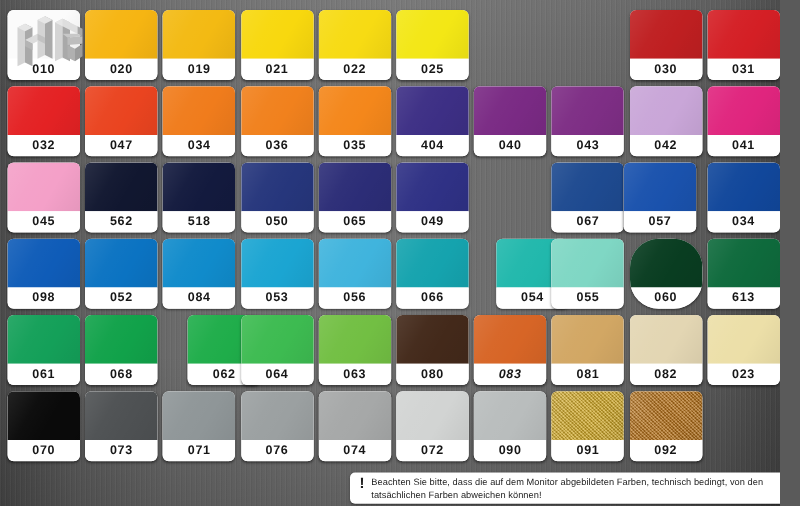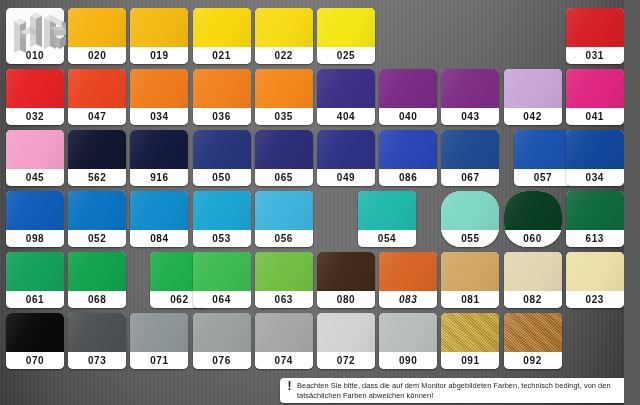--- a/index.html
+++ b/index.html
@@ -216,20 +216,24 @@
         <div class="caption">021</div>
       </div>
       <div class="swatch" style="left: 248.8px; top: 0px;">
         <div class="chip" style="background: rgb(247, 219, 19);"></div>
         <div class="caption">022</div>
       </div>
       <div class="swatch" style="left: 311px; top: 0px;">
         <div class="chip" style="background: rgb(243, 231, 21);"></div>
         <div class="caption">025</div>
       </div>
+      <div class="swatch" style="left: 497.6px; top: 0px;">
+        <div class="chip" style="background: rgb(191, 31, 33);"></div>
+        <div class="caption">030</div>
+      </div>
       <div class="swatch" style="left: 559.8px; top: 0px;">
         <div class="chip" style="background: rgb(212, 31, 37);"></div>
         <div class="caption">031</div>
       </div>
       <div class="swatch" style="left: 0px; top: 61px;">
         <div class="chip" style="background: rgb(228, 34, 36);"></div>
         <div class="caption">032</div>
       </div>
       <div class="swatch" style="left: 62.2px; top: 61px;">
         <div class="chip" style="background: rgb(234, 68, 32);"></div>
@@ -270,43 +274,39 @@
       <div class="swatch" style="left: 0px; top: 122px;">
         <div class="chip" style="background: rgb(244, 160, 200);"></div>
         <div class="caption">045</div>
       </div>
       <div class="swatch" style="left: 62.2px; top: 122px;">
         <div class="chip" style="background: rgb(17, 23, 48);"></div>
         <div class="caption">562</div>
       </div>
       <div class="swatch" style="left: 124.4px; top: 122px;">
         <div class="chip" style="background: rgb(19, 26, 62);"></div>
-        <div class="caption">916</div>
+        <div class="caption">518</div>
       </div>
       <div class="swatch" style="left: 186.6px; top: 122px;">
         <div class="chip" style="background: rgb(38, 54, 124);"></div>
         <div class="caption">050</div>
       </div>
       <div class="swatch" style="left: 248.8px; top: 122px;">
         <div class="chip" style="background: rgb(44, 45, 119);"></div>
         <div class="caption">065</div>
       </div>
       <div class="swatch" style="left: 311px; top: 122px;">
         <div class="chip" style="background: rgb(47, 49, 133);"></div>
         <div class="caption">049</div>
       </div>
-      <div class="swatch" style="left: 373.2px; top: 122px;">
-        <div class="chip" style="background: rgb(42, 70, 181);"></div>
-        <div class="caption">086</div>
-      </div>
       <div class="swatch" style="left: 435.4px; top: 122px;">
         <div class="chip" style="background: rgb(30, 74, 144);"></div>
         <div class="caption">067</div>
       </div>
-      <div class="swatch" style="left: 508px; top: 122px; padding-left: 12px;">
+      <div class="swatch" style="left: 493px; top: 122px; padding-left: 12px;">
         <div class="chip" style="background: rgb(26, 82, 173);"></div>
         <div class="caption">057</div>
       </div>
       <div class="swatch" style="left: 559.8px; top: 122px;">
         <div class="chip" style="background: rgb(17, 71, 155);"></div>
         <div class="caption">034</div>
       </div>
       <div class="swatch" style="left: 0px; top: 183px;">
         <div class="chip" style="background: rgb(15, 92, 184);"></div>
         <div class="caption">098</div>
@@ -320,25 +320,29 @@
         <div class="caption">084</div>
       </div>
       <div class="swatch" style="left: 186.6px; top: 183px;">
         <div class="chip" style="background: rgb(27, 165, 210);"></div>
         <div class="caption">053</div>
       </div>
       <div class="swatch" style="left: 248.8px; top: 183px;">
         <div class="chip" style="background: rgb(64, 180, 221);"></div>
         <div class="caption">056</div>
       </div>
-      <div class="swatch" style="left: 352px; top: 183px; padding-left: 24px;">
+      <div class="swatch" style="left: 311px; top: 183px;">
+        <div class="chip" style="background: rgb(21, 163, 174);"></div>
+        <div class="caption">066</div>
+      </div>
+      <div class="swatch" style="left: 391px; top: 183px; padding-left: 24px;">
         <div class="chip" style="background: rgb(33, 184, 172);"></div>
         <div class="caption">054</div>
       </div>
-      <div class="swatch" style="left: 435.4px; top: 183px; border-radius: 20px;">
+      <div class="swatch" style="left: 435.4px; top: 183px;">
         <div class="chip" style="background: rgb(127, 215, 196);"></div>
         <div class="caption">055</div>
       </div>
       <div class="swatch" style="left: 497.6px; top: 183px; border-radius: 23px;">
         <div class="chip" style="background: rgb(9, 61, 33);"></div>
         <div class="caption">060</div>
       </div>
       <div class="swatch" style="left: 559.8px; top: 183px;">
         <div class="chip" style="background: rgb(14, 106, 60);"></div>
         <div class="caption">613</div>

